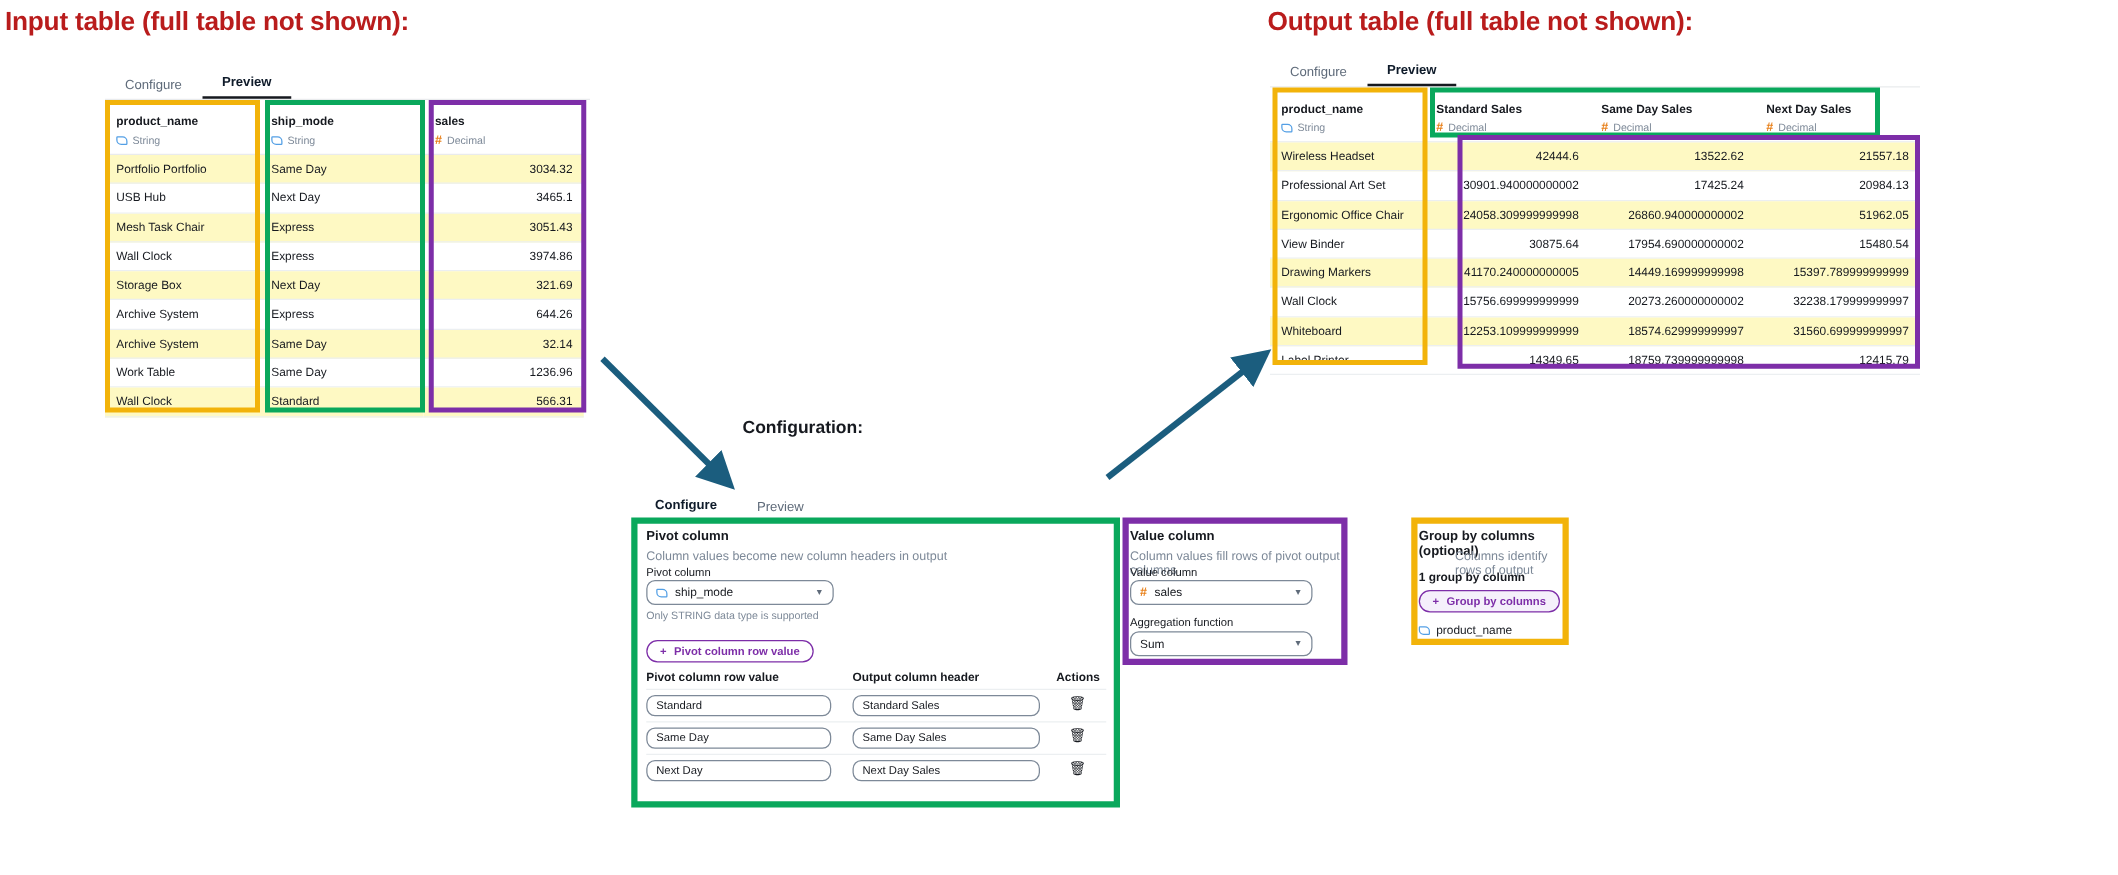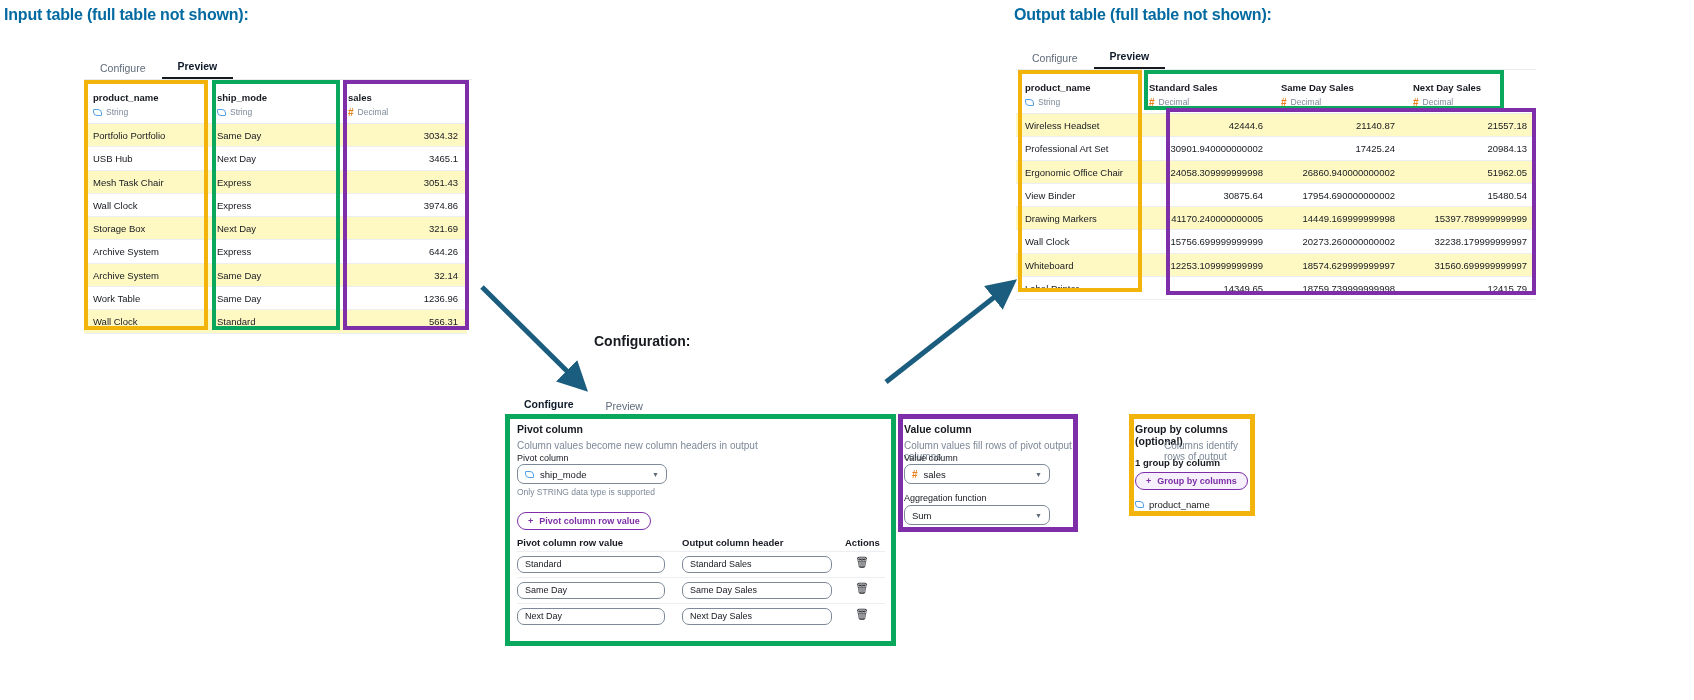--- a/index.html
+++ b/index.html
@@ -6,23 +6,23 @@
   html, body {
     width: 1694px; height: 700px;
     background: #ffffff;
     font-family: "Liberation Sans", sans-serif;
     overflow: hidden;
   }
   .stage { position: relative; width: 1694px; height: 700px; }
 
   .annot-title {
     position: absolute;
-    font-size: 16px;
+    font-size: 21px;
     font-weight: bold;
-    color: #0369a1;
+    color: #b91c1c;
     letter-spacing: -0.2px;
     white-space: nowrap;
   }
   .annot-config {
     position: absolute;
     font-size: 14px;
     font-weight: bold;
     color: #16191f;
     white-space: nowrap;
   }
@@ -240,21 +240,21 @@
       </div>
 
       <div class="col" style="width:132px;">
         <div class="col-hd">
           <span class="nm">Same Day Sales</span>
           <span class="ty">
             <span class="ico-num">#</span>
             <span>Decimal</span>
           </span>
         </div>
-        <div class="cell num alt">21140.87</div>
+        <div class="cell num alt">13522.62</div>
         <div class="cell num">17425.24</div>
         <div class="cell num alt">26860.940000000002</div>
         <div class="cell num">17954.690000000002</div>
         <div class="cell num alt">14449.169999999998</div>
         <div class="cell num">20273.260000000002</div>
         <div class="cell num alt">18574.629999999997</div>
         <div class="cell num">18759.739999999998</div>
       </div>
 
       <div class="col" style="width:132px;">

